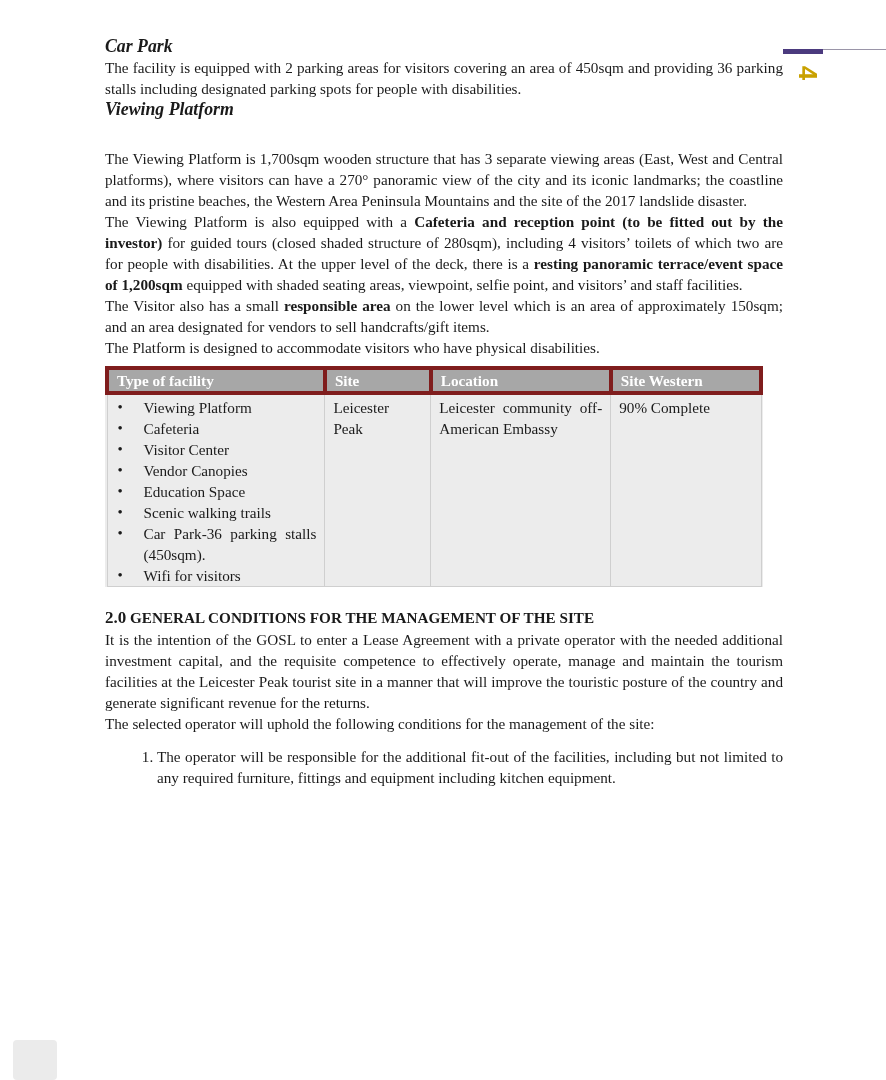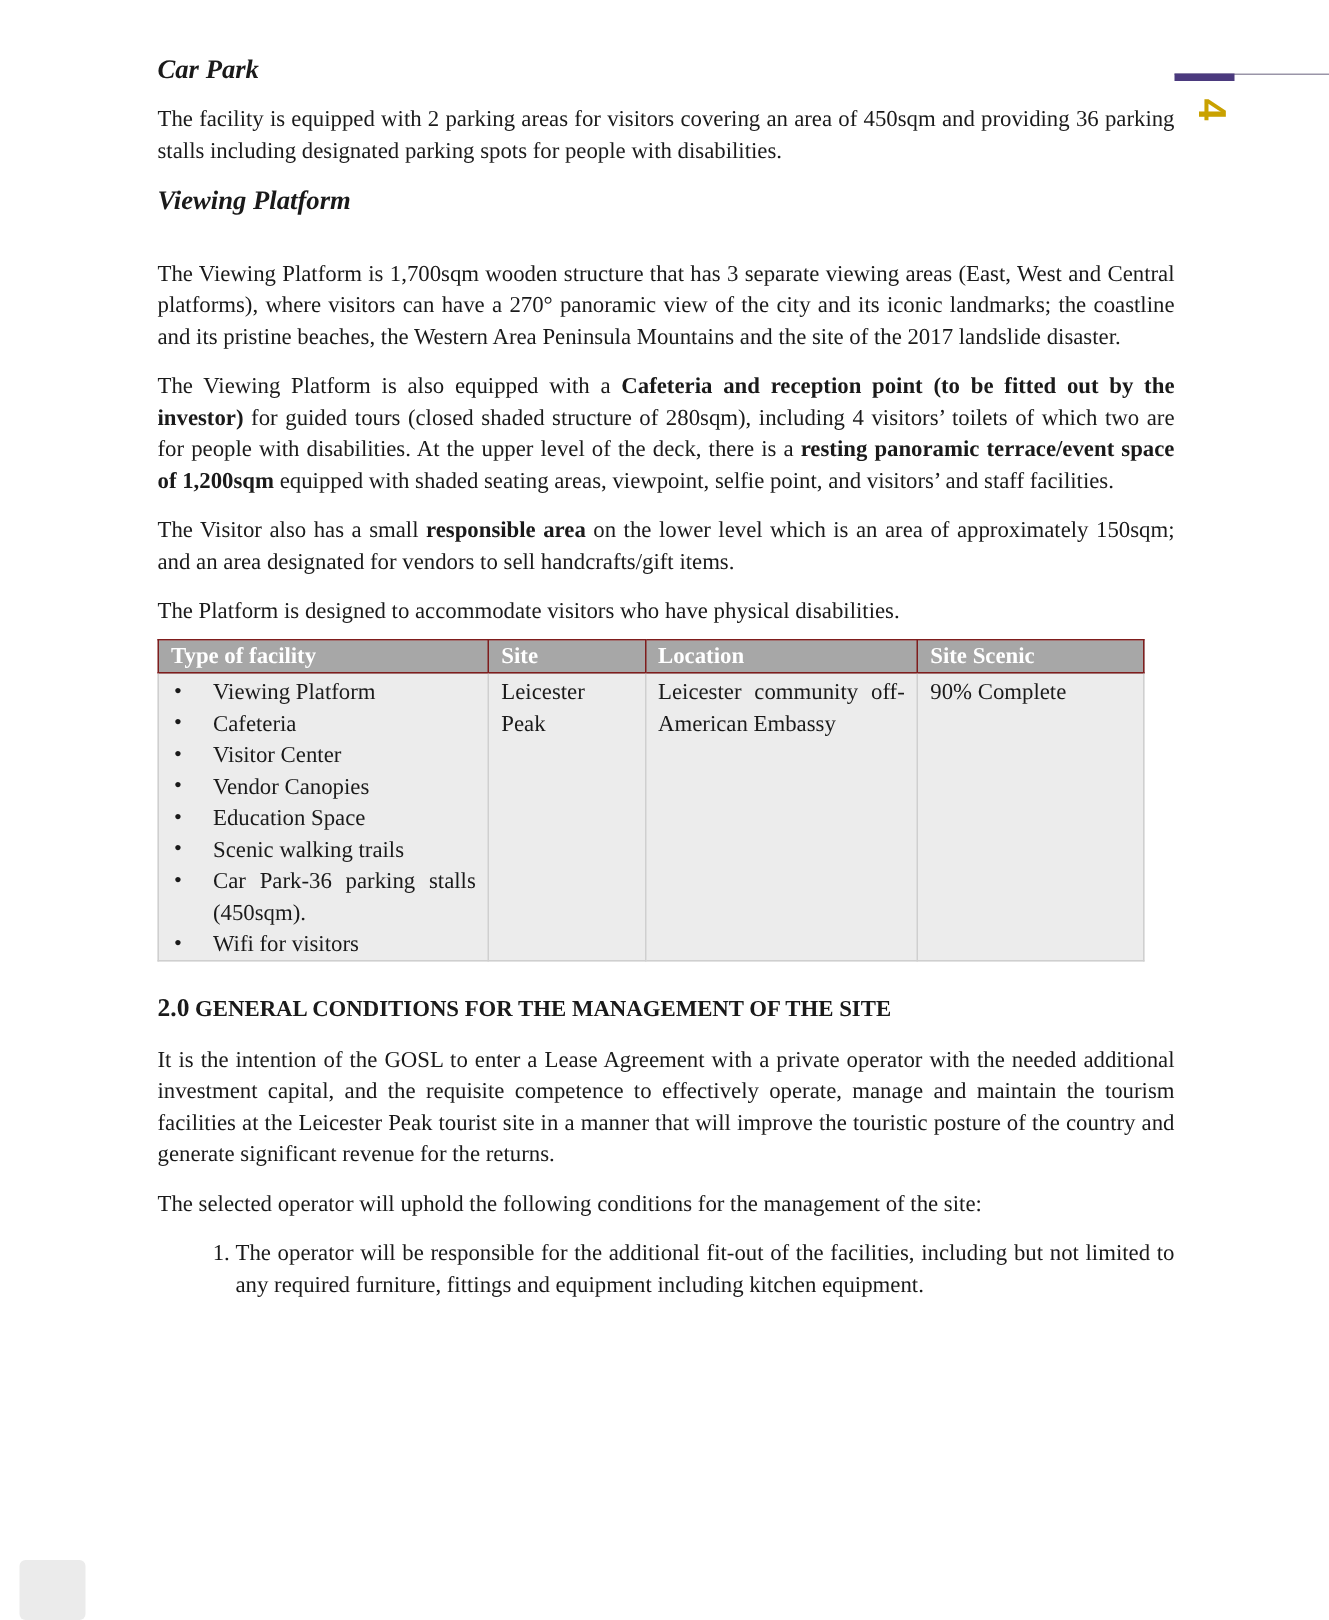--- a/index.html
+++ b/index.html
@@ -16,31 +16,31 @@
     position:absolute; left:783px; top:49px; width:40px; height:5px; background:#4b3a7e;
   }
   .page-number {
     position:absolute; left:793px; top:58px; width:30px; height:30px;
     color:#c9a100; font-family:"Liberation Sans", sans-serif; font-weight:bold;
     font-size:26px; line-height:30px; text-align:center; transform:rotate(90deg);
   }
   .content { position:absolute; left:105px; top:36px; width:678px; }
   .subhead { font-weight:bold; font-style:italic; margin:0; line-height:21px; }
   p { margin:0; line-height:21px; text-align:justify; }
-  .mt12 { margin-top:12px; }
+  .mt12 { margin-top:0; }
   .mt14 { margin-top:28px; }
   b { font-weight:bold; }
 
   table.matrix {
     margin-top:8px; border-collapse:collapse; width:658px;
     background:#ececec; font-size:15.2px;
   }
   table.matrix th {
     background:#a7a7a7; color:#ffffff; text-align:left; font-weight:bold;
-    padding:0 8px; height:21px; line-height:20px; border:1px solid #7f1d1d;
+    padding:0 8px; height:21px; line-height:20px; border:4px solid #7f1d1d;
   }
   table.matrix td {
     vertical-align:top; padding:2px 8px 0 8px; line-height:21px;
     border:1px solid #cfcfcf;
   }
   .col1 { width:205px; }
   .col2 { width:88px; }
   .col3 { width:166px; }
   .col4 { width:135px; }
   ul.facilities { margin:0; padding:0 0 0 28px; list-style:none; }
@@ -78,21 +78,21 @@
   <p class="mt12"><span>The Visitor also has a small </span><b>responsible area</b><span> on the lower level which is an area of approximately 150sqm; and an area designated for vendors to sell handcrafts/gift items.</span></p>
 
   <p class="mt12">The Platform is designed to accommodate visitors who have physical disabilities.</p>
 
   <table class="matrix">
     <thead>
       <tr>
         <th class="col1">Type of facility</th>
         <th class="col2">Site</th>
         <th class="col3">Location</th>
-        <th class="col4">Site Scenic</th>
+        <th class="col4">Site Western</th>
       </tr>
     </thead>
     <tbody>
       <tr>
         <td>
           <ul class="facilities">
             <li>Viewing Platform</li>
             <li>Cafeteria</li>
             <li>Visitor Center</li>
             <li>Vendor Canopies</li>

